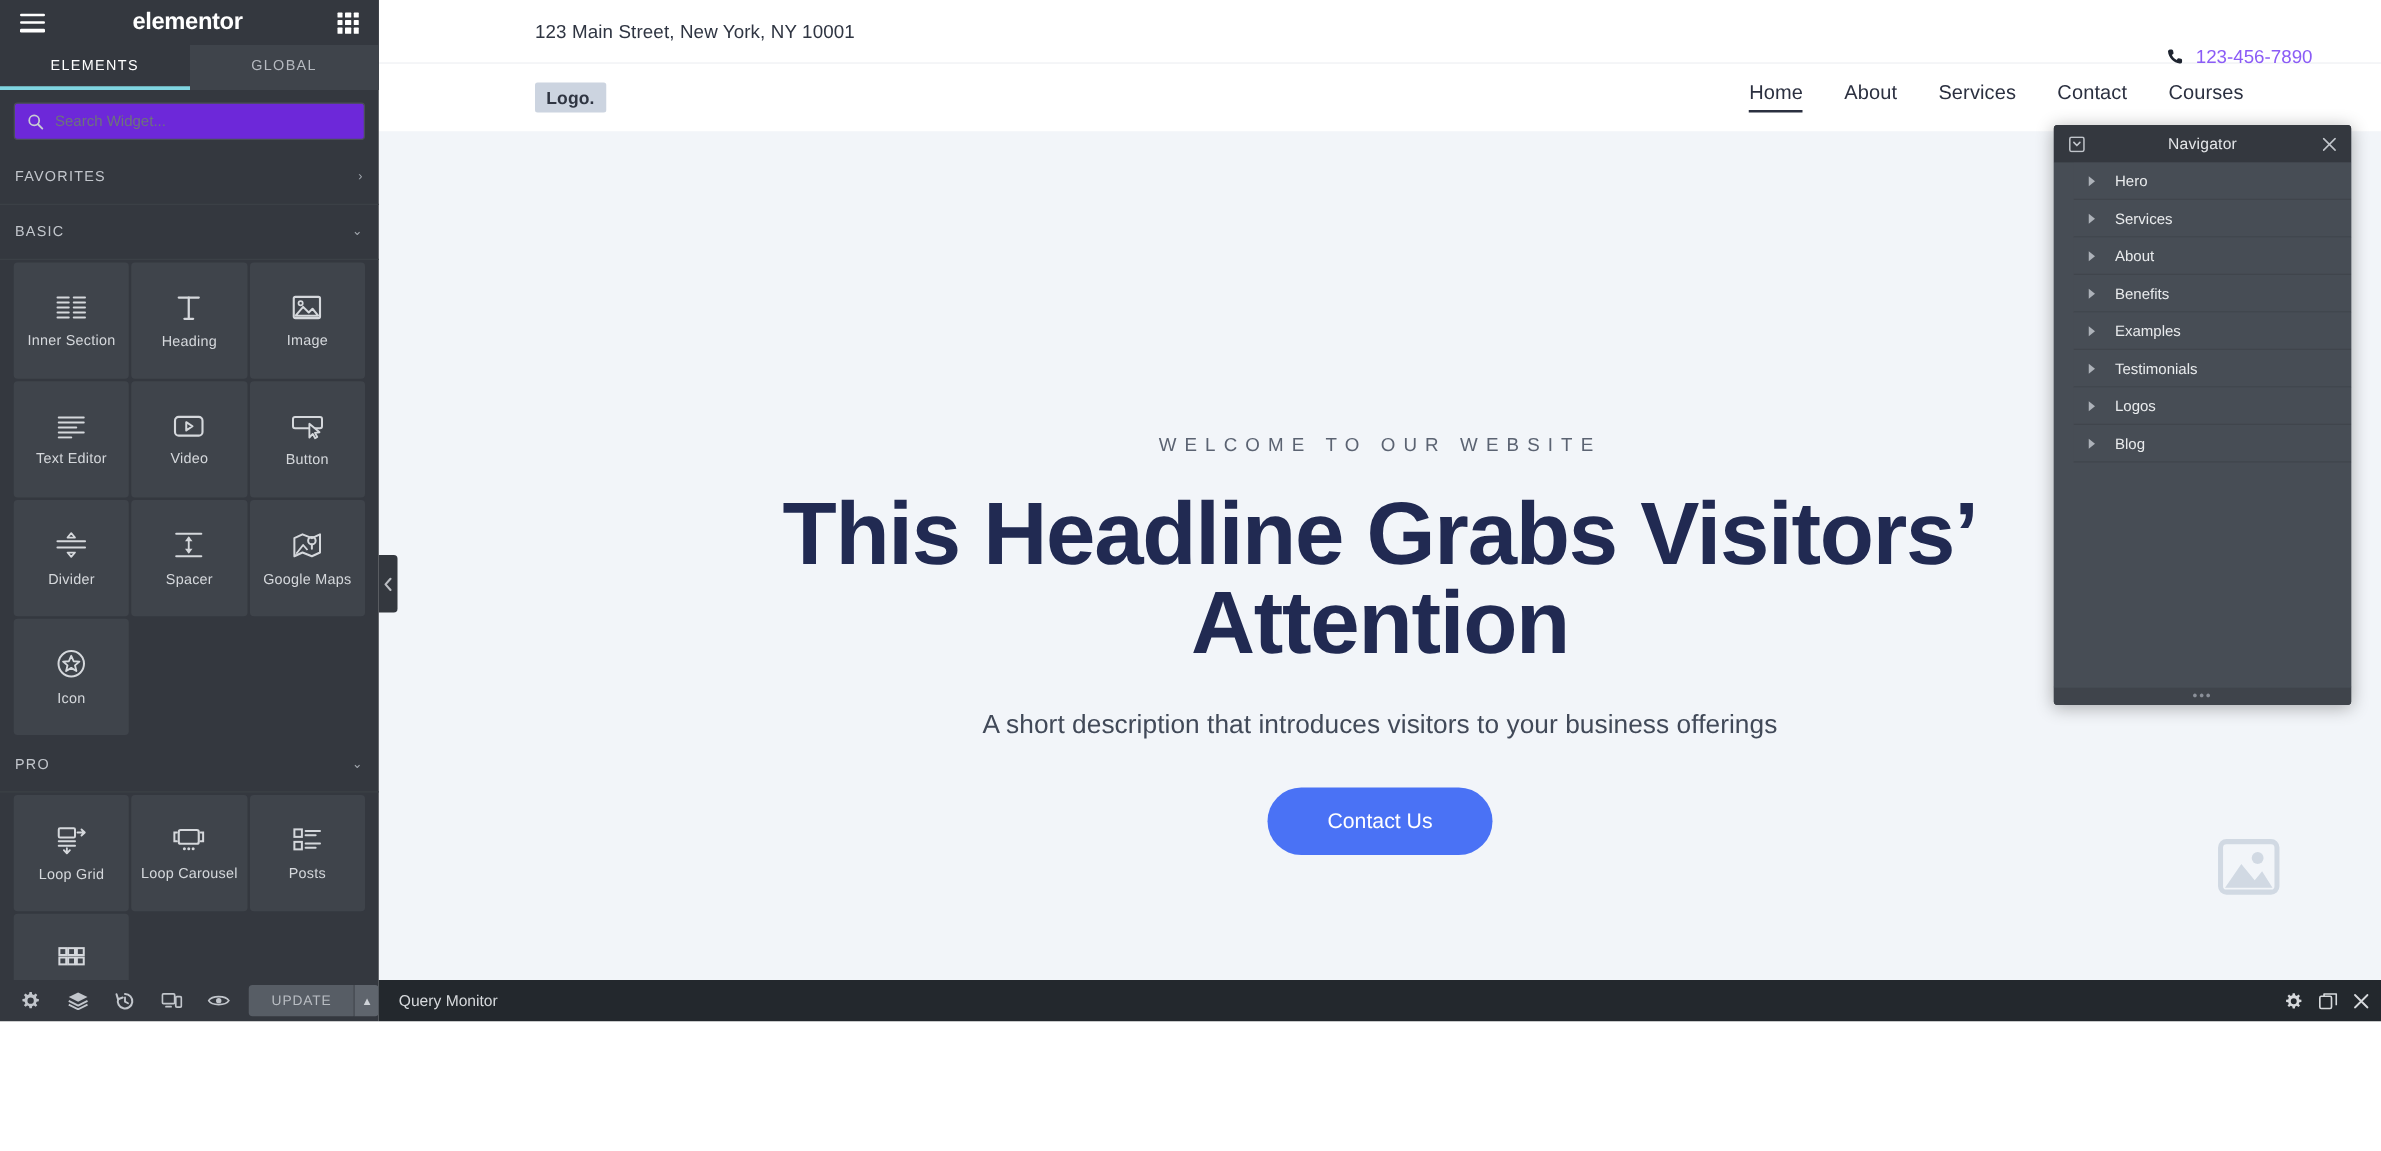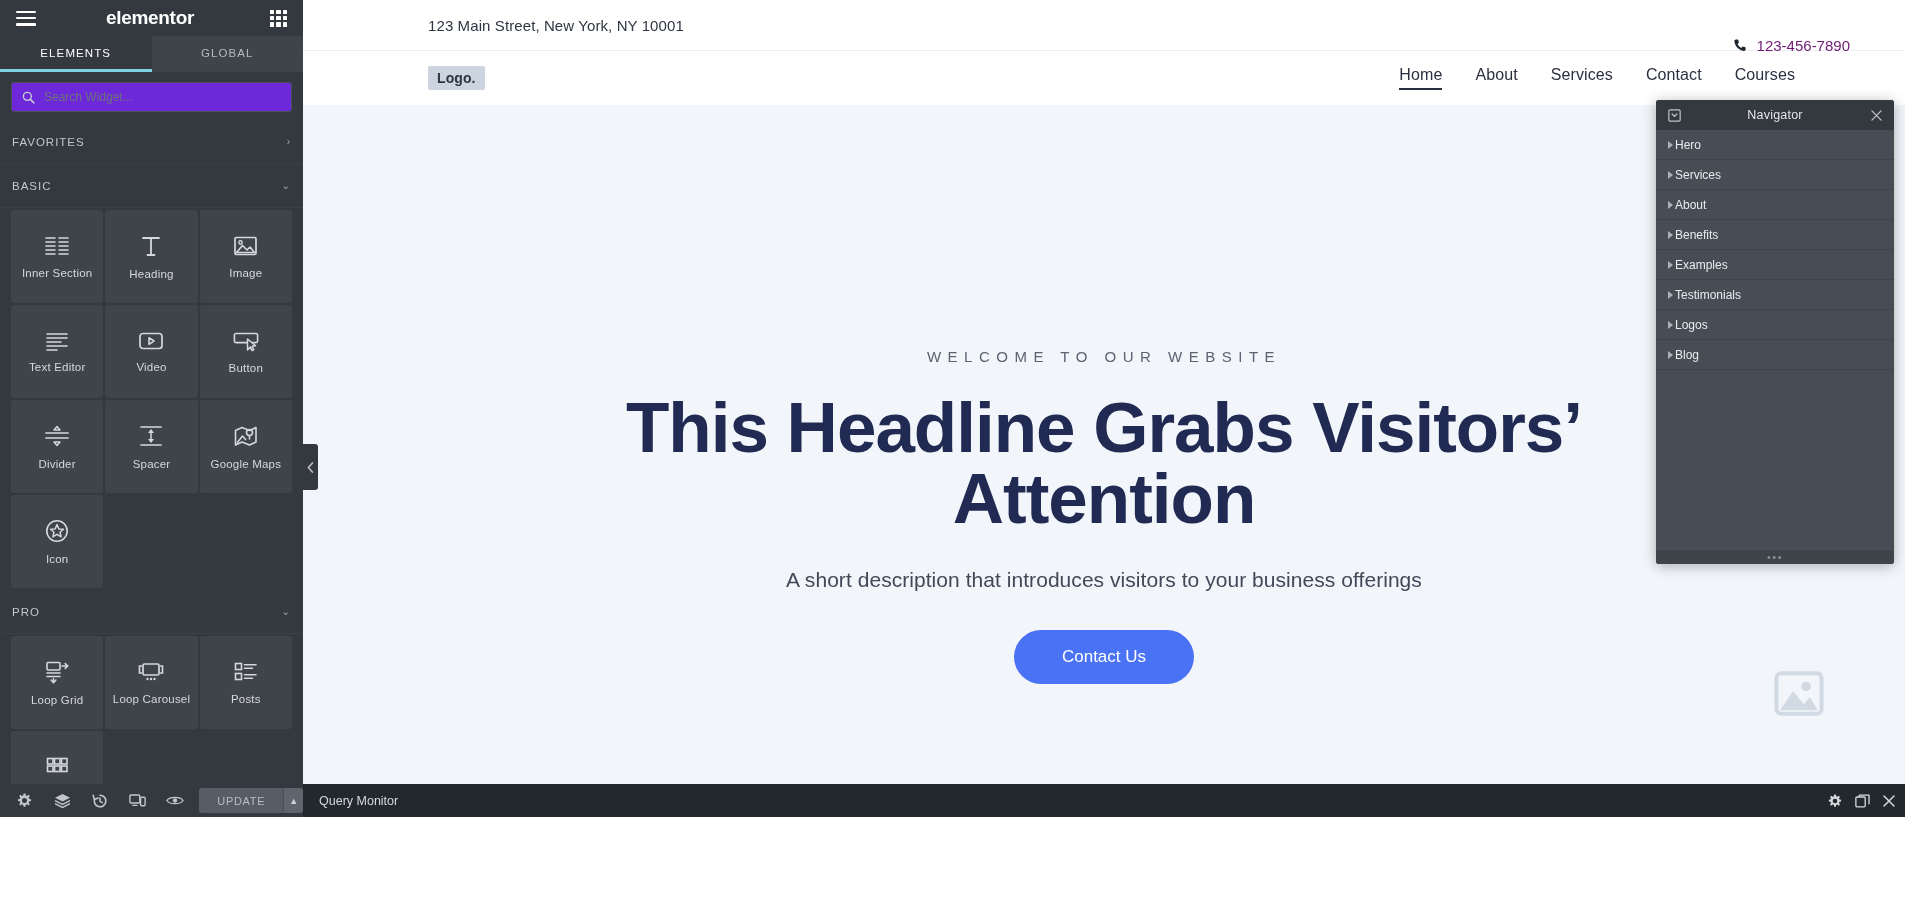--- a/index.html
+++ b/index.html
@@ -242,21 +242,21 @@
     justify-content: space-between;
   }
   .topbar-address {
     font-size: 15px;
     color: #2f3542;
     letter-spacing: 0.1px;
   }
   .topbar-phone {
     display: flex; align-items: center; gap: 9px;
     font-size: 15px;
-    color: #701a75;
+    color: #8b5cf6;
     margin-top: 40px;
   }
 
   .site-nav {
     height: 54px;
     flex: 0 0 54px;
     background: #ffffff;
     display: flex;
     align-items: center;
     justify-content: space-between;
@@ -328,21 +328,21 @@
     position: absolute;
     right: 75px;
     bottom: 62px;
     width: 62px; height: 57px;
     opacity: 0.85;
   }
 
   
   #navigator {
     position: absolute;
-    right: 11px;
+    right: 24px;
     top: 100px;
     width: 238px;
     height: 464px;
     background: #3f444b;
     border-radius: 3px;
     box-shadow: 0 2px 14px rgba(0,0,0,0.30);
     display: flex;
     flex-direction: column;
     z-index: 40;
     overflow: hidden;
@@ -370,27 +370,28 @@
     width: 16px; height: 16px;
     font-size: 13px;
     line-height: 1;
   }
   .nav-body { flex: 1 1 auto; overflow-y: auto; background: #474d55; }
   .nav-body::-webkit-scrollbar { width: 0px; }
   .nav-item {
     height: 30px;
     display: flex;
     align-items: center;
-    gap: 2px;
+    gap: 16px;
     padding: 0 12px;
     color: #e9ebed;
     font-size: 12px;
     border-bottom: 1px solid #40454c;
     cursor: pointer;
     background: #474d55;
+    margin-left: 16px;
   }
   .nav-item .tri {
     width: 0; height: 0;
     border-left: 5px solid #adb2b9;
     border-top: 4px solid transparent;
     border-bottom: 4px solid transparent;
     flex: 0 0 auto;
   }
   .nav-empty { flex: 1 1 auto; background: #3f444b; }
   .nav-footer {

